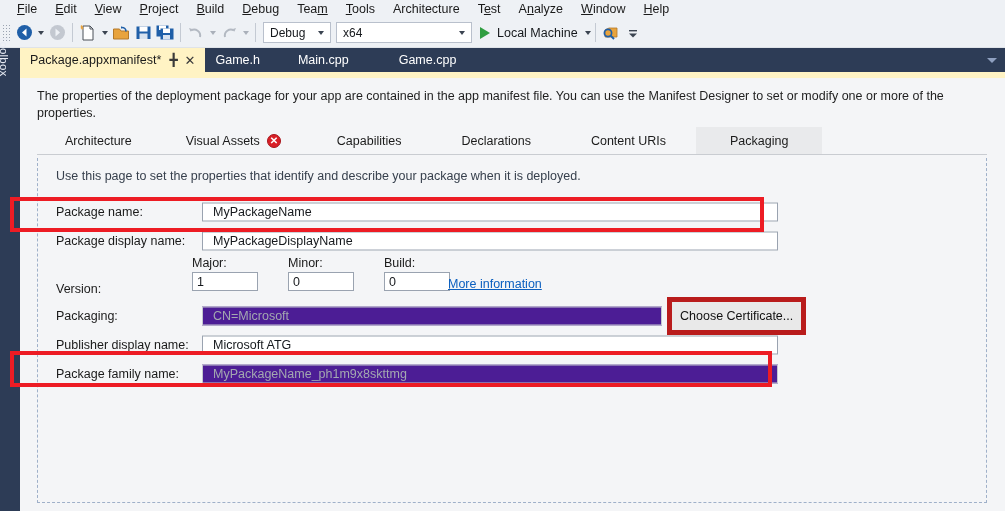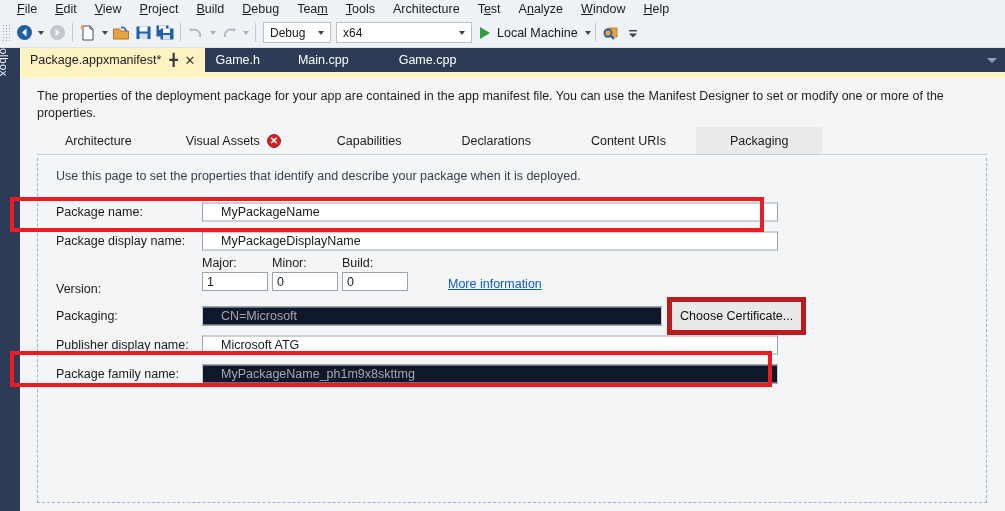--- a/index.html
+++ b/index.html
@@ -147,28 +147,28 @@
   .frow { position: relative; height: 27px; margin-bottom: 2px; }
   .flabel {
     position: absolute; left: 0; top: 50%; transform: translateY(-50%);
     font-size: 12.5px; color: #1a1a1a; white-space: nowrap;
   }
   .finput {
     position: absolute; left: 146px; top: 50%; transform: translateY(-50%);
     height: 19px; background: #ffffff;
     border: 1px solid #9aa3b0;
     font-size: 12.5px; color: #15181c;
-    display: flex; align-items: center; padding-left: 18px;
+    display: flex; align-items: center; padding-left: 10px;
     font-family: "Liberation Sans", sans-serif;
   }
   .finput.wide { width: 576px; }
-  .finput.disabled { background: #0f172a; color: #a3a8b0; border-color: #c4c8cf; }
+  .finput.disabled { background: #4c1d95; color: #a3a8b0; border-color: #c4c8cf; }
   .finput.pub { width: 460px; }
 
-  .ver-group { position: absolute; left: 146px; top: 0; display: flex; gap: 4px; }
+  .ver-group { position: absolute; left: 136px; top: 0; display: flex; gap: 30px; }
   .ver-cell { display: flex; flex-direction: column; }
   .ver-cap { font-size: 12.5px; color: #1a1a1a; margin-bottom: 2px; }
   .ver-box {
     width: 66px; height: 19px; background: #ffffff; border: 1px solid #9aa3b0;
     font-size: 12.5px; color: #15181c; display: flex; align-items: center;
     padding-left: 4px;
   }
   .more-link {
     position: absolute; left: 392px; top: 21px;
     font-size: 12.5px; color: #0b5fbf; text-decoration: underline;

